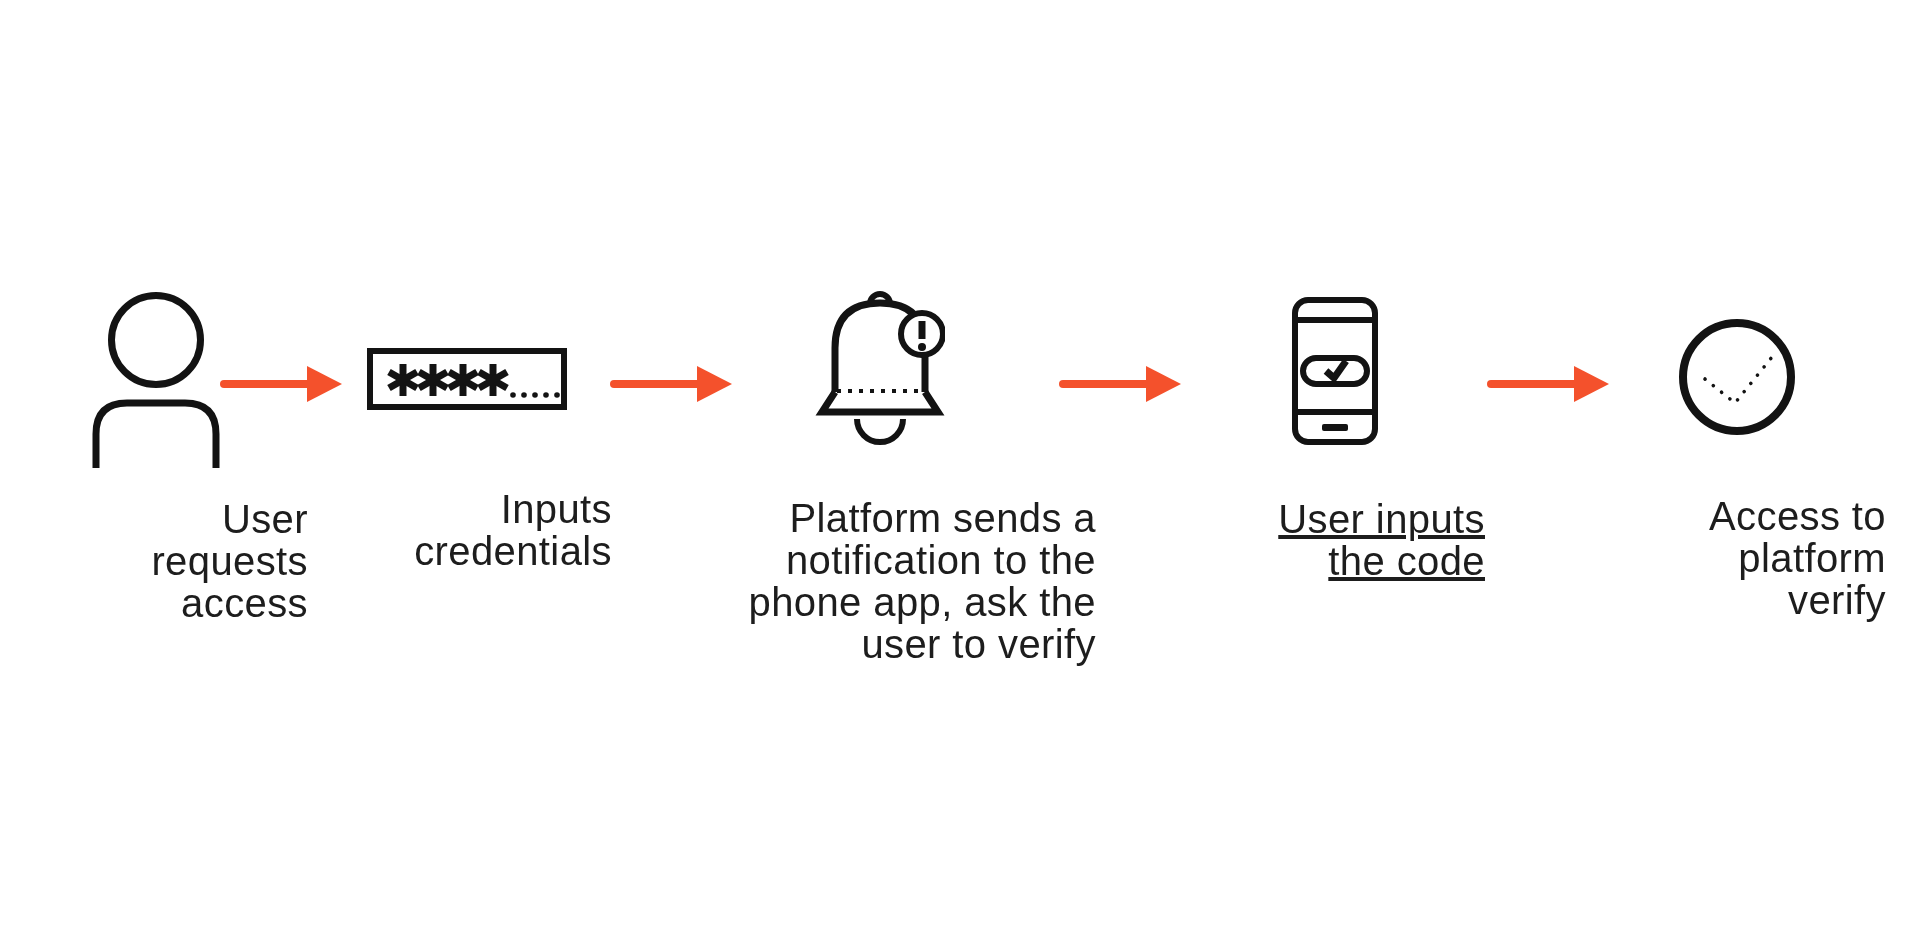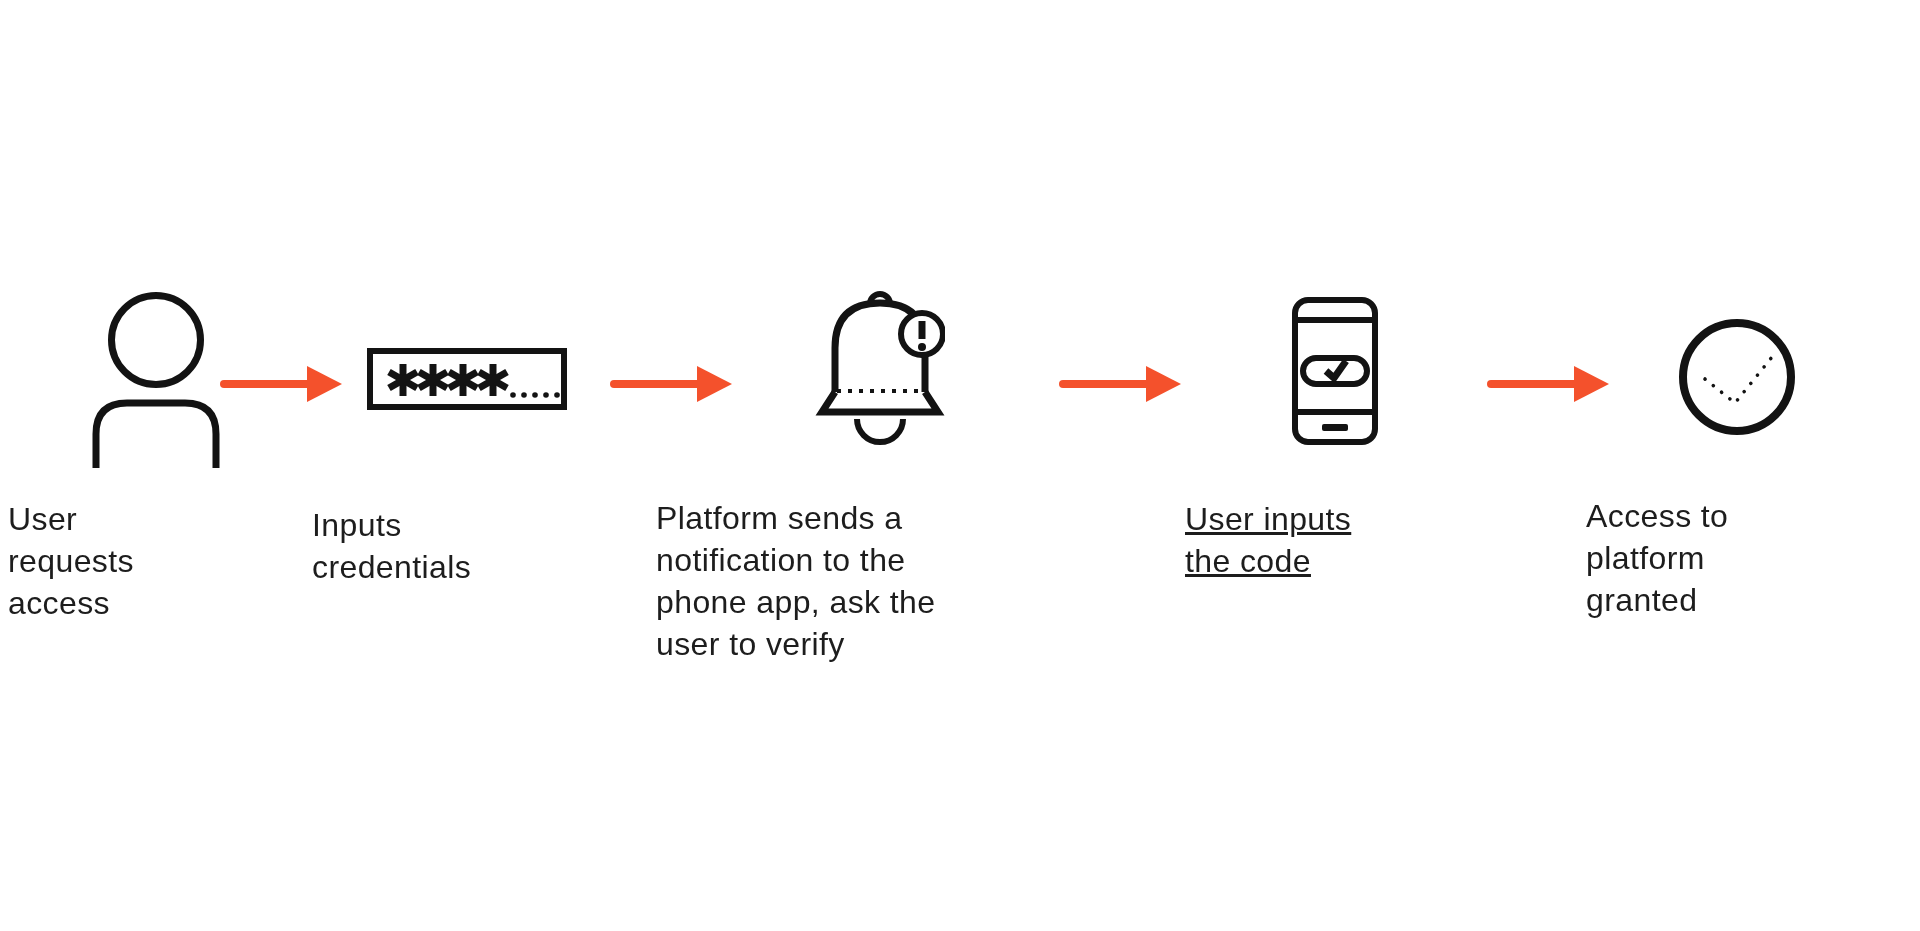--- a/index.html
+++ b/index.html
@@ -11,26 +11,26 @@
   *{margin:0;padding:0;box-sizing:border-box;}
   html,body{width:1920px;height:931px;background:var(--background);overflow:hidden;}
   .canvas{
     position:relative;width:1920px;height:931px;background:var(--background);
     font-family:"Liberation Sans", sans-serif;
   }
   .step{display:contents;}
   .abs{position:absolute;}
   .step-label{
     position:absolute;
-    font-size:32px;
+    font-size:40px;
     line-height:42px;
     font-weight:400;
     letter-spacing:0.4px;
     color:var(--text);
-    text-align:left;
+    text-align:right;
     white-space:pre-line;
   }
   
   .ink-stroke{stroke:var(--ink);fill:none;}
   .ink-fill{fill:var(--ink);}
   .white-ink{fill:#fff;stroke:var(--ink);}
   .arrow-shaft{stroke:var(--arrow);fill:none;}
   .arrow-head{fill:var(--arrow);}
   .sr-only{
     position:absolute;width:1px;height:1px;overflow:hidden;
@@ -80,21 +80,21 @@
       <g class="ink-fill">
         <circle cx="146" cy="47" r="2.8"></circle>
           <circle cx="157" cy="47" r="2.8"></circle>
           <circle cx="168" cy="47" r="2.8"></circle>
         <circle cx="179" cy="47" r="2.8"></circle>
           <circle cx="190" cy="47" r="2.8"></circle>
       </g>
     </svg>
     <span class="sr-only">****</span>
     <span class="sr-only">.....</span>
-    <div class="step-label" style="left:312px;top:504px;width:300px;">Inputs
+    <div class="step-label" style="left:312px;top:488px;width:300px;">Inputs
 credentials</div>
   </div>
 
   
   <svg class="abs" style="left:609px;top:364px;" width="124" height="40" viewBox="0 0 124 40">
     <line class="arrow-shaft" x1="5" y1="20" x2="90" y2="20" stroke-width="8" stroke-linecap="round"></line>
     <polygon class="arrow-head" points="88,2 123,20 88,38"></polygon>
   </svg>
 
   
@@ -151,16 +151,16 @@
   </svg>
 
   
   <div class="step">
     <svg class="abs" style="left:1676px;top:316px;" width="122" height="122" viewBox="0 0 122 122" aria-label="access-granted-icon">
       <circle class="white-ink" cx="61" cy="61" r="54" stroke-width="8"></circle>
       <path class="ink-stroke" d="M29,63 L59,87 L96,41" stroke-width="3.6" stroke-dasharray="0.1 10.5" stroke-linecap="round"></path>
     </svg>
     <div class="step-label" style="left:1586px;top:495px;width:300px;">Access to
 platform
-granted</div>
+verify</div>
   </div>
 
 </div>
 
 </body></html>

